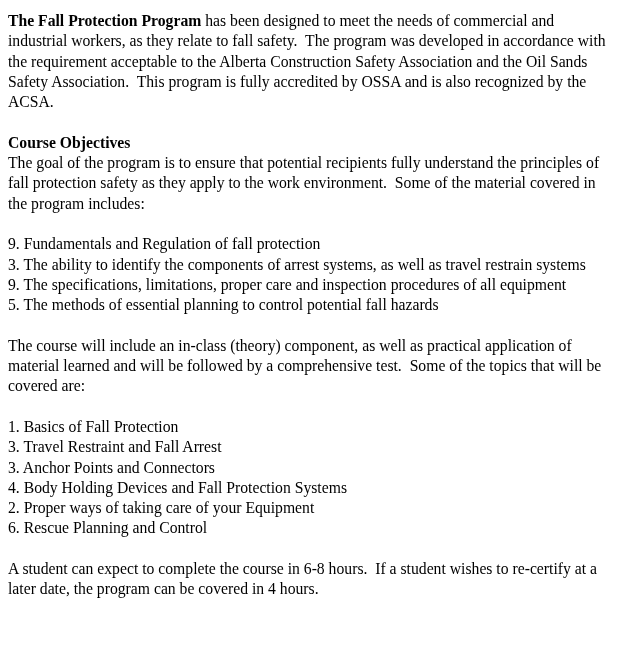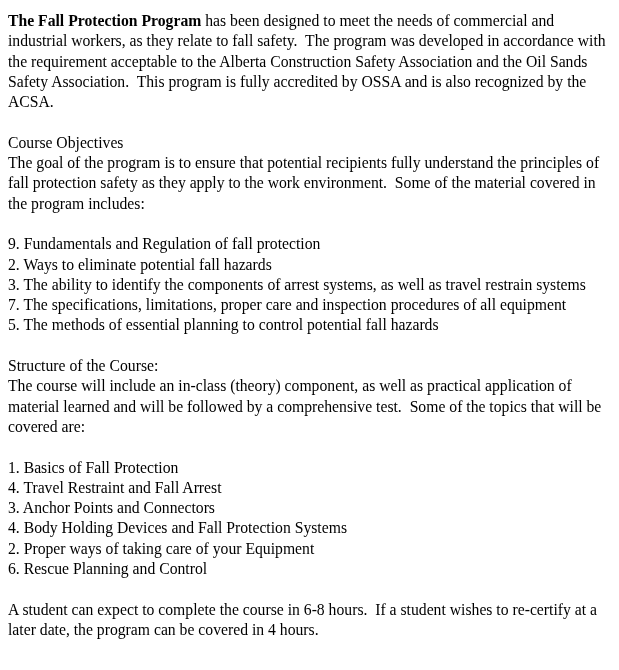--- a/index.html
+++ b/index.html
@@ -24,21 +24,21 @@
   .block {
     margin: 0 0 20.3px 0;
   }
   .para {
     white-space: pre-wrap;
   }
   .bold {
     font-weight: bold;
   }
   .heading {
-    font-weight: normal;
+    font-weight: bold;
     white-space: pre-wrap;
   }
   .list .list-item {
     white-space: pre-wrap;
   }
   .last {
     margin-bottom: 0;
   }
 </style>
 </head>
@@ -48,34 +48,32 @@
 
   <div class="block para"><span class="bold">The Fall Protection Program</span><span> has been designed to meet the needs of commercial and industrial workers, as they relate to fall safety.  The program was developed in accordance with the requirement acceptable to the Alberta Construction Safety Association and the Oil Sands Safety Association.  This program is fully accredited by OSSA and is also recognized by the ACSA.</span></div>
 
   <div class="block">
     <div class="heading">Course Objectives</div>
     <div class="para">The goal of the program is to ensure that potential recipients fully understand the principles of fall protection safety as they apply to the work environment.  Some of the material covered in the program includes:</div>
   </div>
 
   <div class="block list">
     <div class="list-item">9. Fundamentals and Regulation of fall protection</div>
-    <div class="list-item">2. Ways to eliminate potential fall hazards</div>
     <div class="list-item">3. The ability to identify the components of arrest systems, as well as travel restrain systems</div>
-    <div class="list-item">7. The specifications, limitations, proper care and inspection procedures of all equipment</div>
+    <div class="list-item">9. The specifications, limitations, proper care and inspection procedures of all equipment</div>
     <div class="list-item">5. The methods of essential planning to control potential fall hazards</div>
   </div>
 
   <div class="block">
-    <div class="heading">Structure of the Course:</div>
     <div class="para">The course will include an in-class (theory) component, as well as practical application of material learned and will be followed by a comprehensive test.  Some of the topics that will be covered are:</div>
   </div>
 
   <div class="block list">
     <div class="list-item">1. Basics of Fall Protection</div>
-    <div class="list-item">4. Travel Restraint and Fall Arrest</div>
+    <div class="list-item">3. Travel Restraint and Fall Arrest</div>
     <div class="list-item">3. Anchor Points and Connectors</div>
     <div class="list-item">4. Body Holding Devices and Fall Protection Systems</div>
     <div class="list-item">2. Proper ways of taking care of your Equipment</div>
     <div class="list-item">6. Rescue Planning and Control</div>
   </div>
 
   <div class="block para last">A student can expect to complete the course in 6-8 hours.  If a student wishes to re-certify at a later date, the program can be covered in 4 hours.</div>
 
 </div>
 

